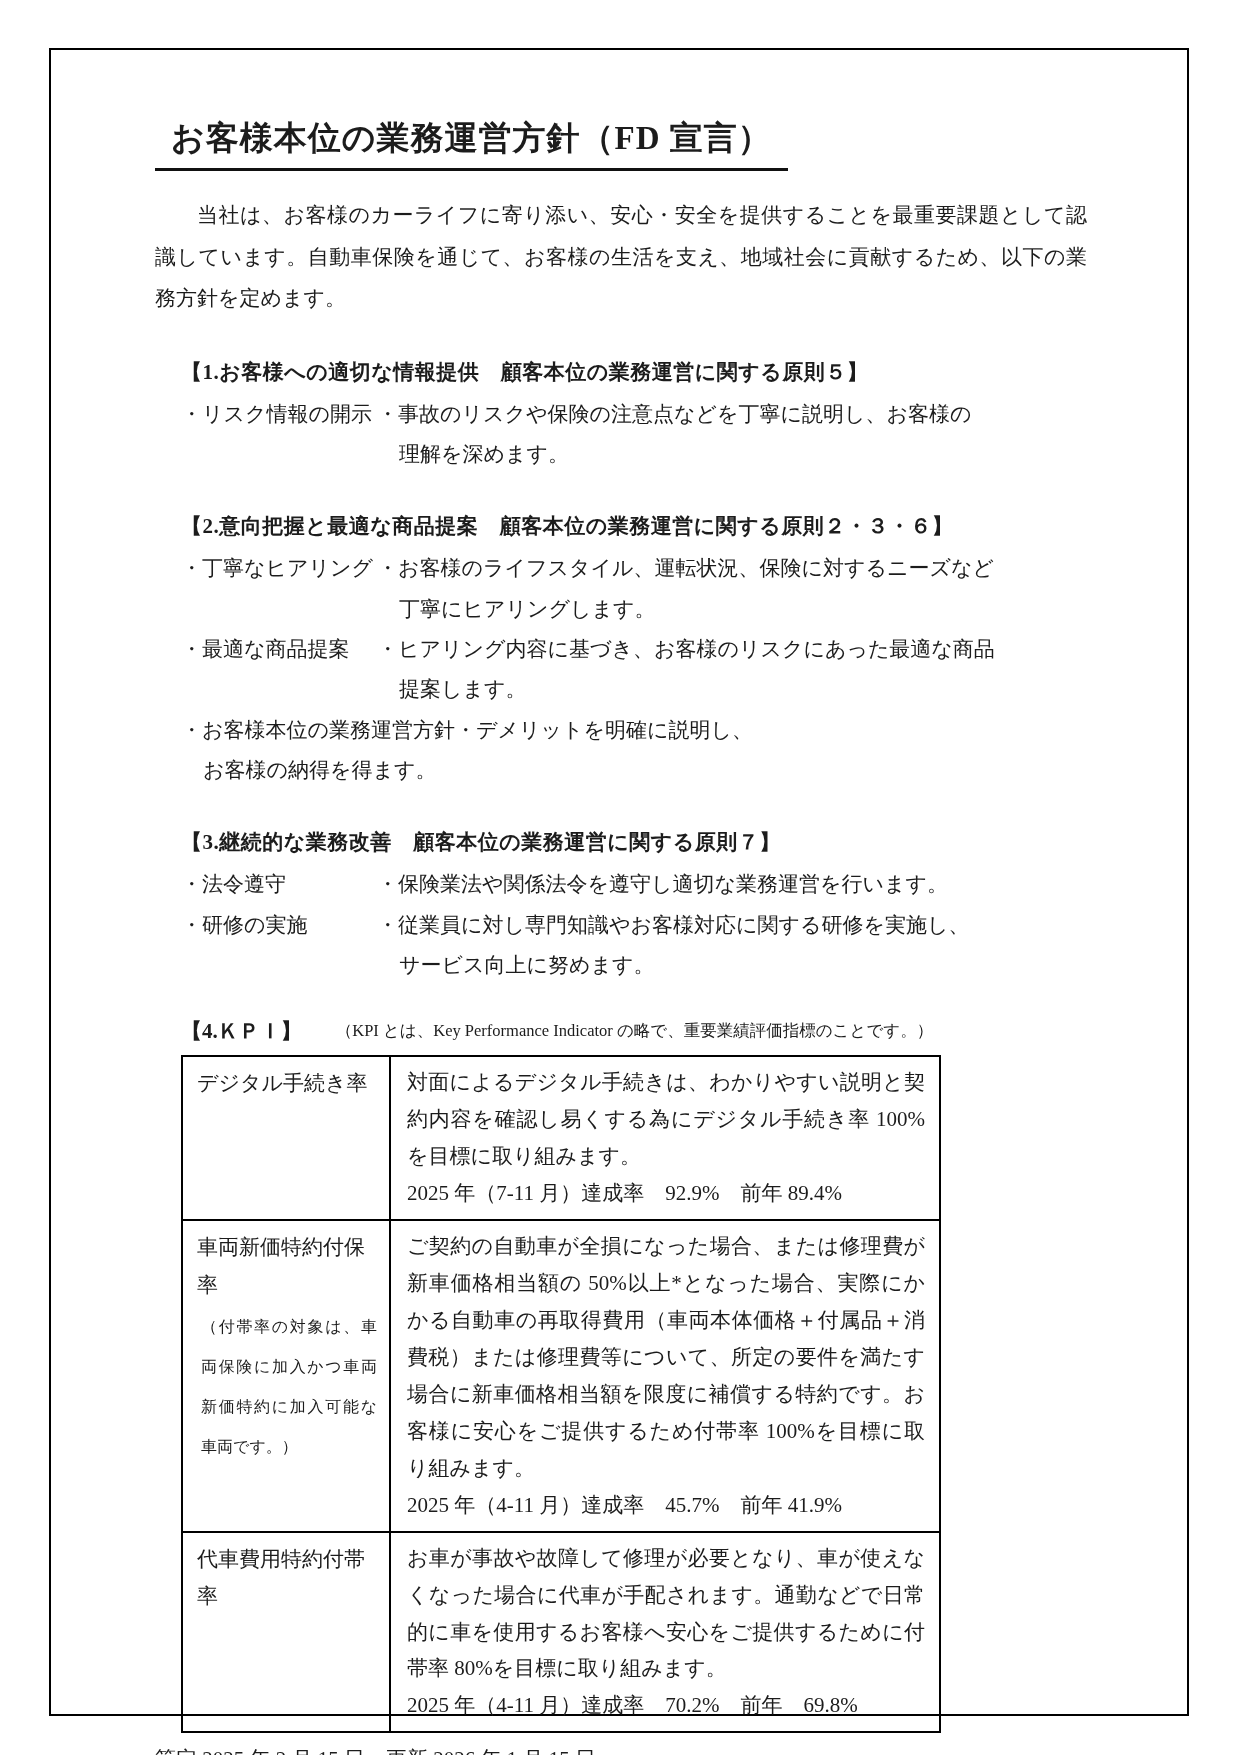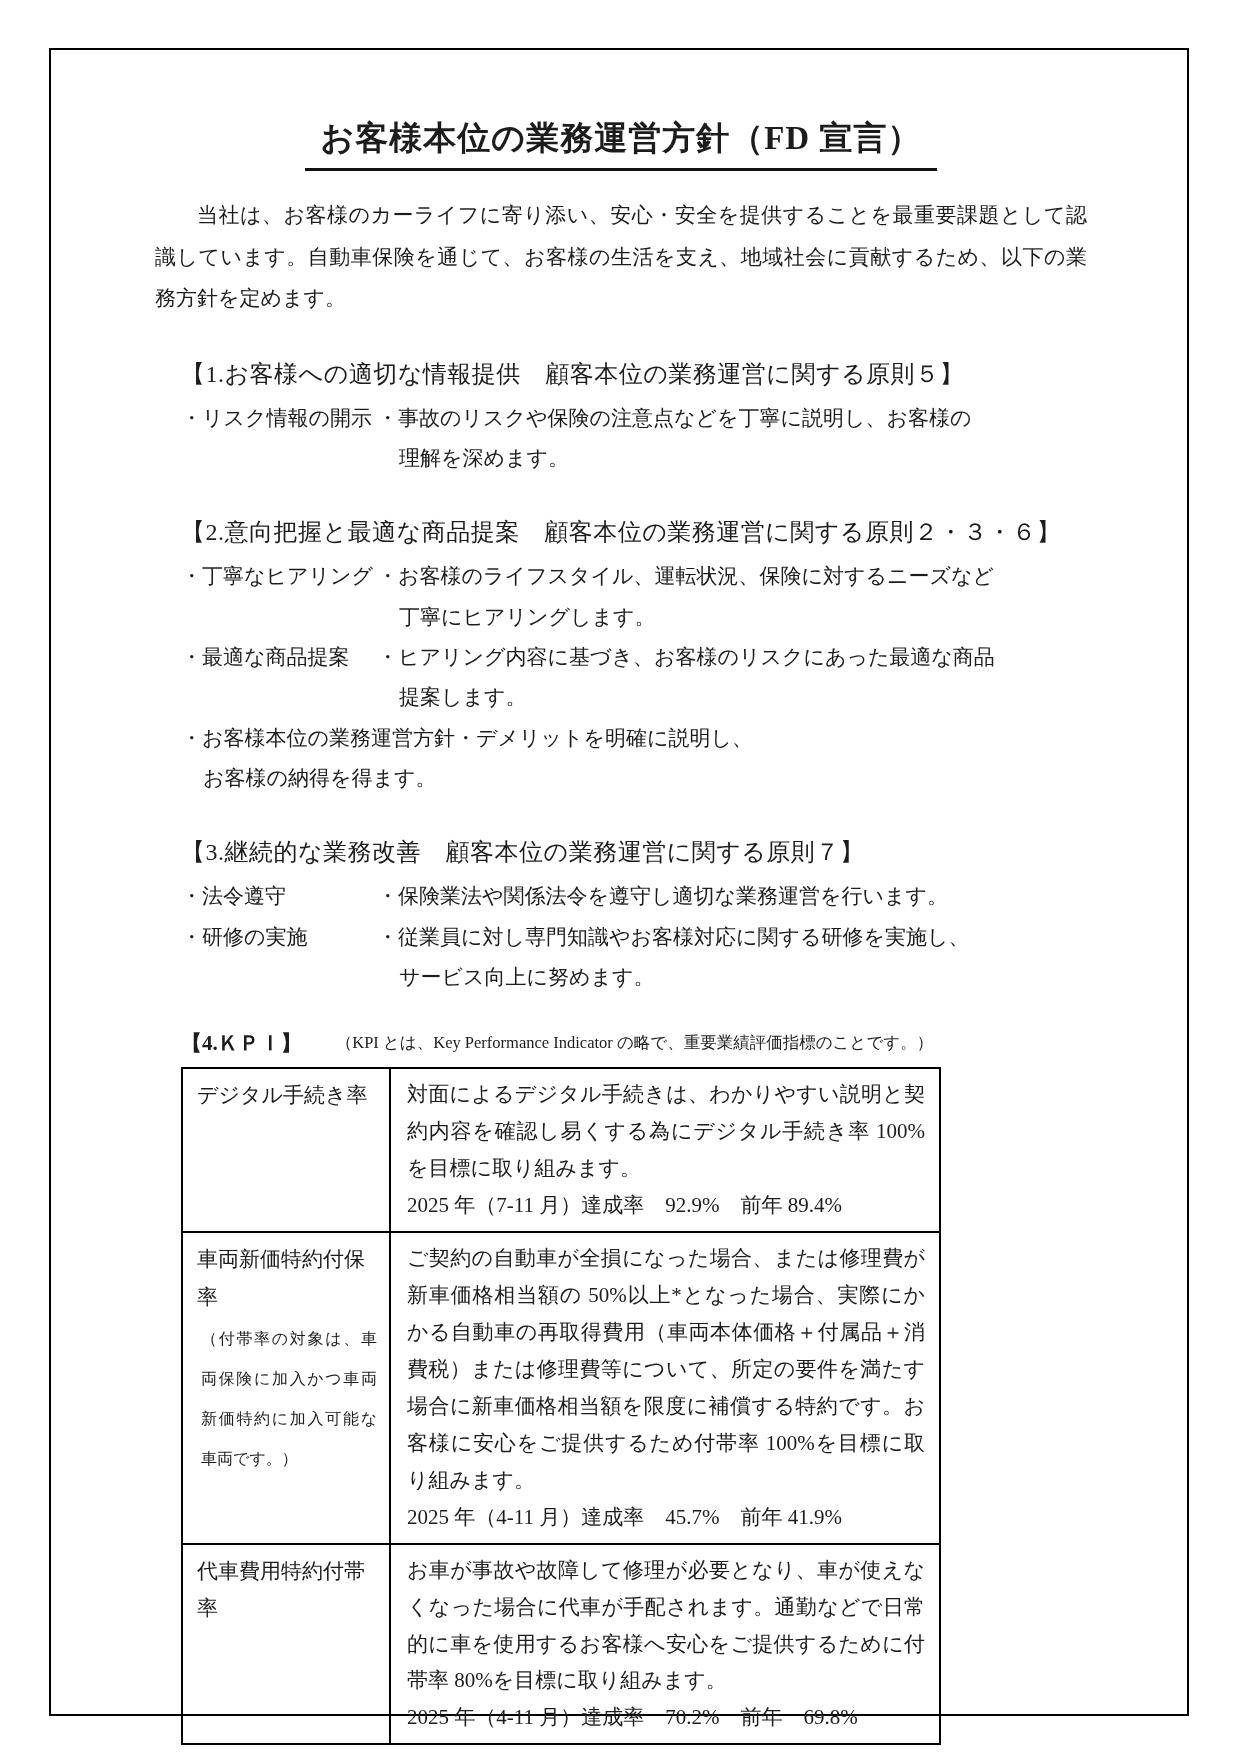--- a/index.html
+++ b/index.html
@@ -7,34 +7,34 @@
     width:1241px;height:1755px;background:#ffffff;color:#1c1c1c;
     font-family:"Liberation Serif","DejaVu Serif",serif;
     position:relative;overflow:hidden;
   }
   .page-border{
     position:absolute;left:49px;top:48px;width:1140px;height:1668px;
     border:2px solid #000;box-sizing:border-box;
   }
   .content{position:absolute;left:155px;top:116px;width:932px;}
 
-  .title-wrap{text-align:center;}
+  .title-wrap{text-align:left;}
   .doc-title{
     display:inline-block;font-size:33px;font-weight:600;letter-spacing:1px;
     border-bottom:3px solid #111;padding:0 16px 7px 16px;
   }
 
   .intro{
     font-size:21px;line-height:1.98;text-align:justify;text-indent:2em;
     margin:24px 0 0 0;
   }
 
   .sec{margin:38px 0 0 26px;}
   .sec-heading{
-    font-size:24px;font-weight:400;margin:0 0 8px 0;letter-spacing:.5px;
+    font-size:21px;font-weight:700;margin:0 0 8px 0;letter-spacing:.5px;
   }
   .item{display:flex;font-size:21px;line-height:1.92;}
   .item .label{flex:0 0 196px;}
   .item .desc{
     flex:1;white-space:pre-line;padding-left:22px;text-indent:-22px;
   }
 
   .kpi{margin:32px 0 0 26px;}
   .kpi-head{display:flex;align-items:center;}
   .kpi-title{font-size:21px;font-weight:700;}

